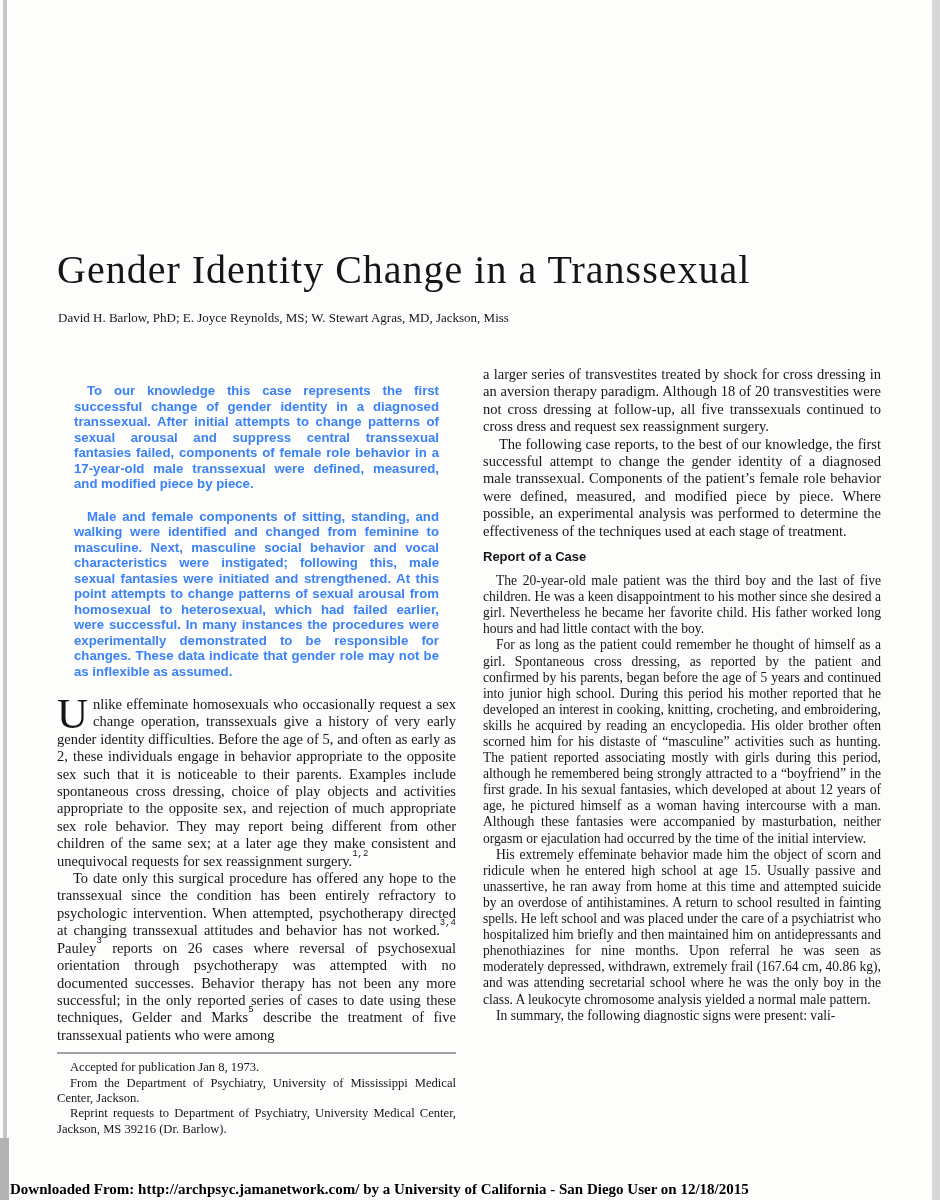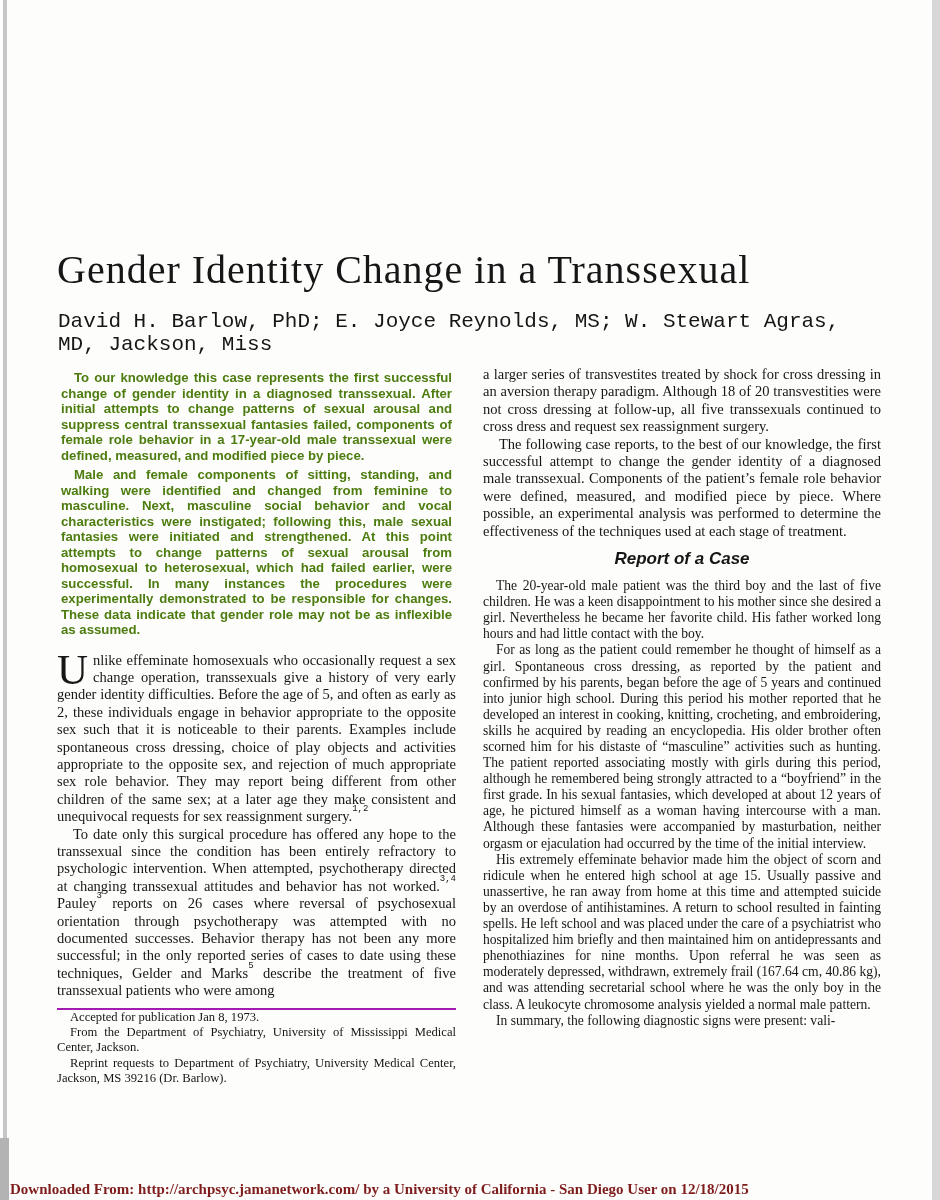--- a/index.html
+++ b/index.html
@@ -7,57 +7,57 @@
   #page{position:relative;width:940px;height:1200px;background:#fdfdfc;overflow:hidden;color:#161616;}
 
   
   .edge-left{position:absolute;left:3px;top:0;width:4px;height:1200px;background:#c6c6c6;}
   .edge-left-dark{position:absolute;left:0;top:1138px;width:9px;height:62px;background:#b3b3b3;}
   .edge-right{position:absolute;right:0;top:0;width:8px;height:1200px;background:#d7d7d7;}
 
   .title{position:absolute;left:57px;top:238px;width:840px;
     font-family:Liberation Serif, serif;font-size:40px;letter-spacing:1px;white-space:nowrap;margin-top:8px;}
   .byline{position:absolute;left:58px;top:310px;width:820px;
-    font-family:Liberation Mono, monospace;font-size:21px;}
+    font-family:Liberation Serif, serif;font-size:13px;}
 
   .col{position:absolute;top:366px;width:399px;}
   .col-left{left:57px;}
   .col-right{left:483px;width:398px;}
 
-  .abstract p{margin:4px;font-family:"Liberation Sans",sans-serif;font-weight:bold;
-    font-size:13.2px;line-height:15.5px;text-align:justify;text-indent:13px;color:#4d7c0f;}
+  .abstract p{margin:17px;font-family:"Liberation Sans",sans-serif;font-weight:bold;
+    font-size:13.2px;line-height:15.5px;text-align:justify;text-indent:13px;color:#3b82f6;}
 
   .bodytext p{margin:0;font-family:"Liberation Serif",serif;
     font-size:14.5px;line-height:17.4px;text-align:justify;text-indent:16px;}
   .bodytext p.first{text-indent:0;margin-top:14px;}
   .bodytext p.noindent{text-indent:0;}
 
   .dropcap{float:left;font-family:"Liberation Serif",serif;font-size:43px;line-height:32px;
     padding:2px 5px 0 0;}
 
   sup.ref{font-size:9px;line-height:0;position:relative;top:-4px;font-family:Liberation Mono, monospace;}
 
-  .section-heading{margin:9px 0 9px 0;text-align:center;
-    font-family:"Liberation Sans",sans-serif;font-weight:bold;font-size:17px;font-style:italic;}
+  .section-heading{margin:9px 0 9px 0;
+    font-family:"Liberation Sans",sans-serif;font-weight:bold;font-size:13px;}
 
   .case p{margin:0;font-family:"Liberation Serif",serif;
     font-size:13.6px;line-height:16.1px;text-align:justify;text-indent:13px;}
 
-  .fnotes{margin-top:8px;border-top:2px solid #a21caf;}
+  .fnotes{margin-top:8px;border-top:2px solid #a3a3a3;padding-top:6px;}
   .fnotes p{margin:0;font-family:"Liberation Serif",serif;
     font-size:12.6px;line-height:15.4px;text-align:justify;text-indent:13px;}
 
   .footer{position:absolute;left:57px;top:1152px;width:826px;display:flex;
     justify-content:space-between;align-items:baseline;
     font-family:"Liberation Serif",serif;font-size:14.5px;}
   .footer .right-group{display:flex;align-items:baseline;}
   .footer .pagenum{font-weight:bold;font-size:15px;margin-left:20px;}
 
   .watermark{position:absolute;left:10px;top:1181px;width:930px;white-space:nowrap;
-    font-family:"Liberation Serif",serif;font-weight:bold;font-size:15px;color:#7f1d1d;}
+    font-family:"Liberation Serif",serif;font-weight:bold;font-size:15px;color:#000000;}
 </style>
 </head>
 <body>
 
 <div id="page">
 
   <div class="edge-left"></div>
   <div class="edge-left-dark"></div>
   <div class="edge-right"></div>
 

